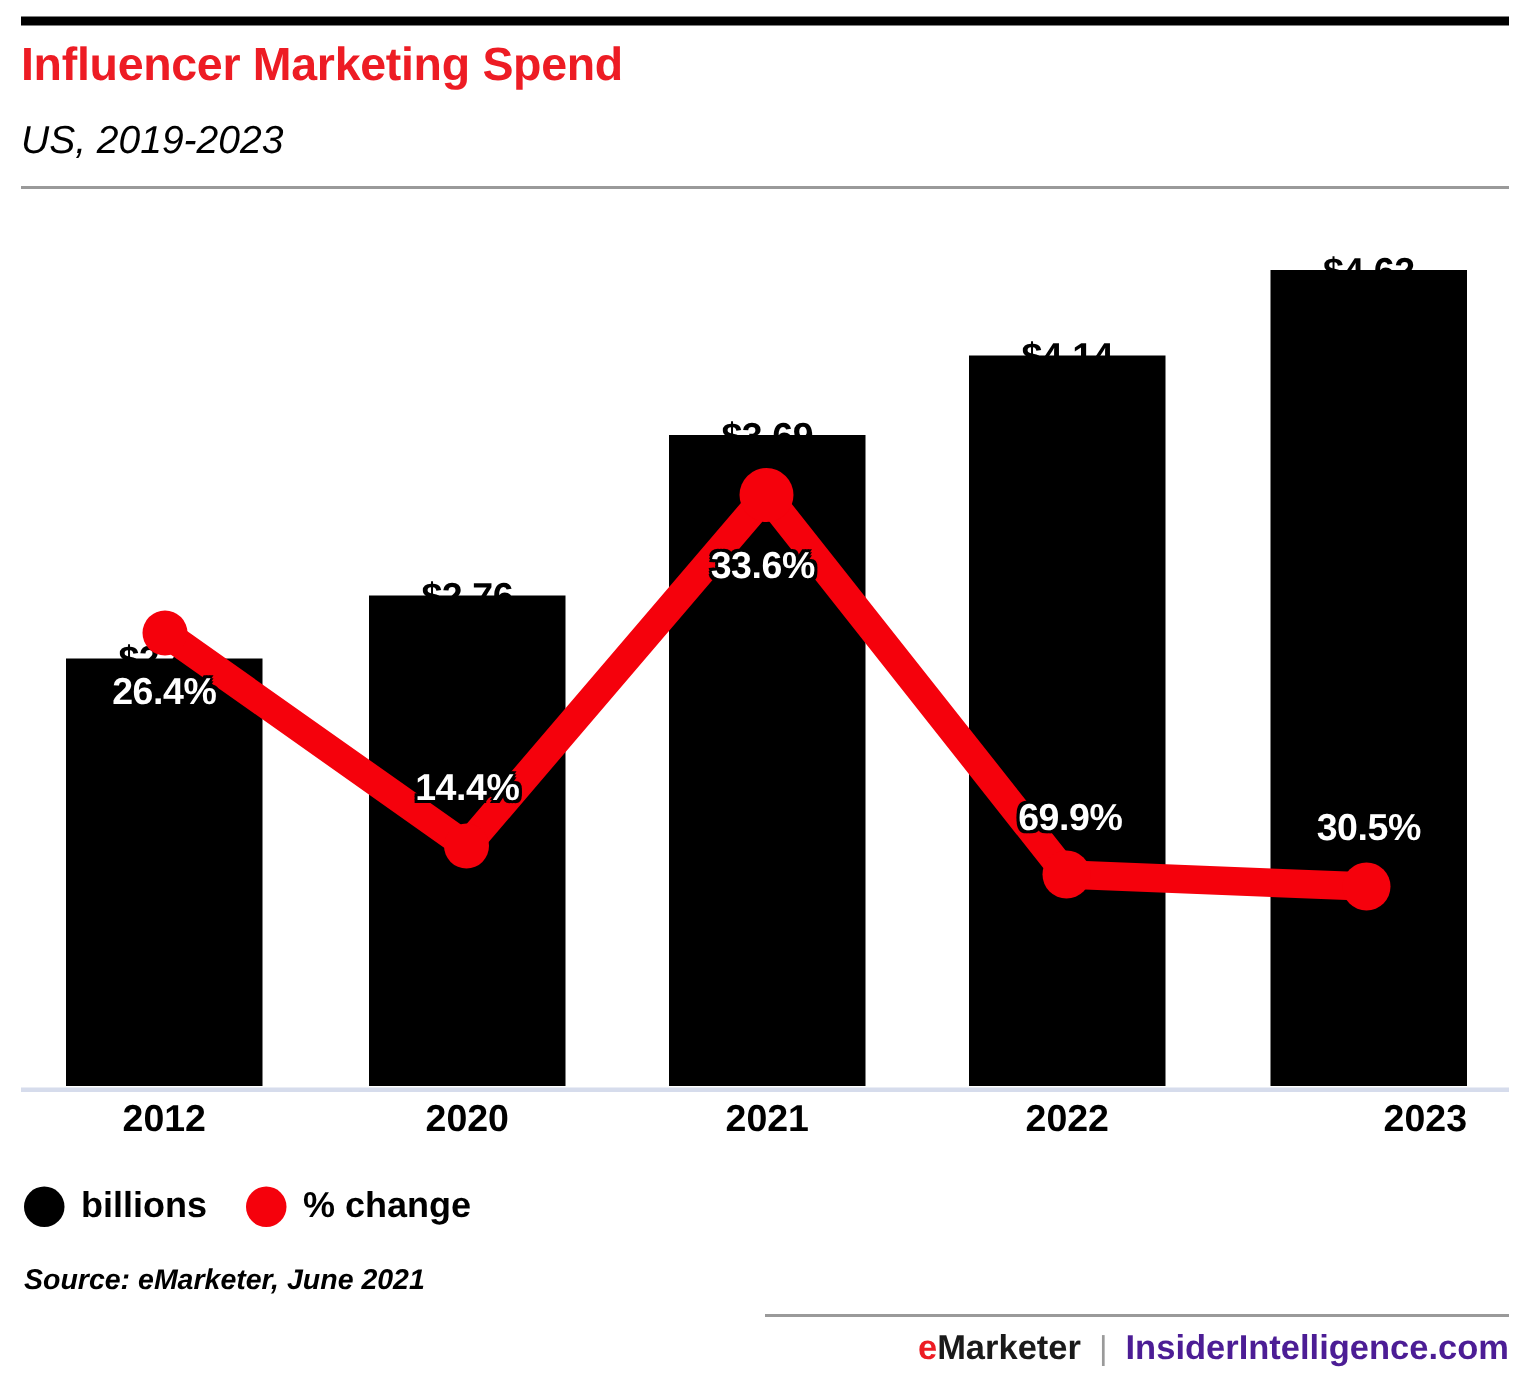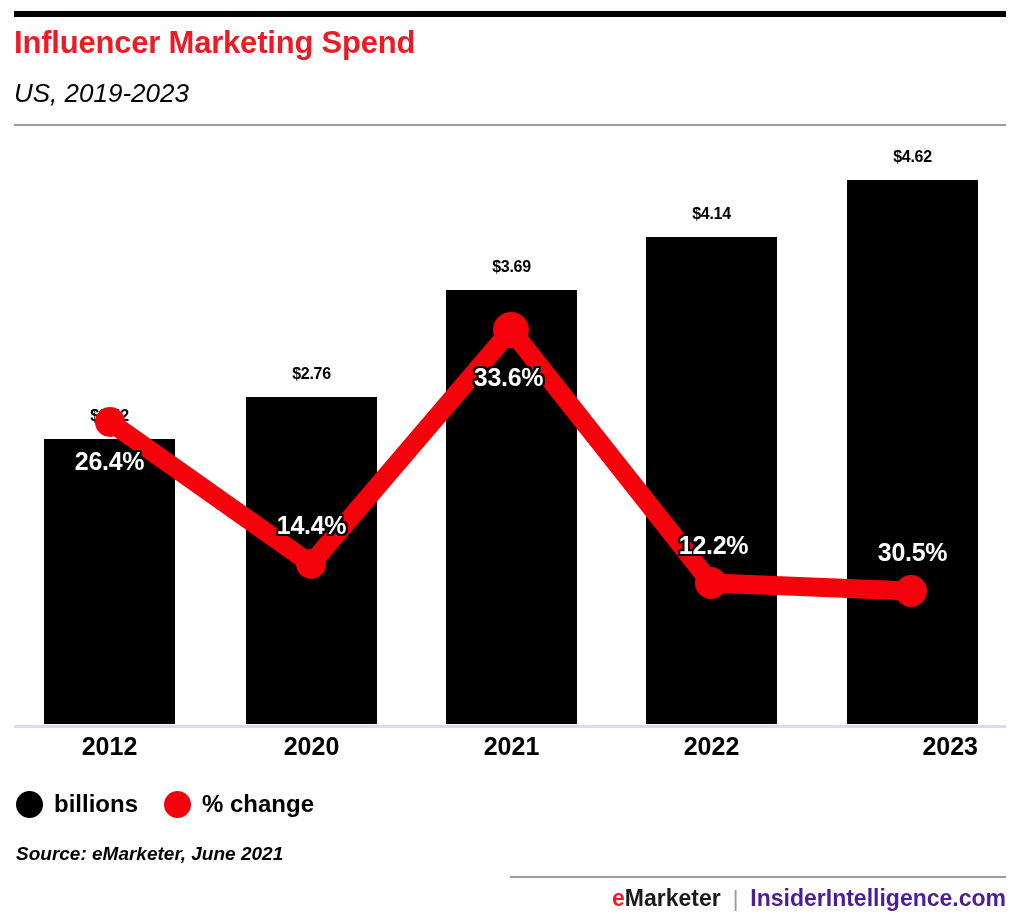--- a/index.html
+++ b/index.html
@@ -63,26 +63,27 @@
     width: 1020px;
     height: 600px;
   }
   .bar {
     position: absolute;
     background: #000000;
     bottom: 6px;
   }
   .bar-value {
     position: absolute;
-    font-size: 16px;
+    font-size: 25px;
     font-weight: bold;
     color: #000000;
     text-align: center;
     letter-spacing: -0.3px;
     white-space: nowrap;
+    margin-top: 19px;
   }
   #axis-line {
     position: absolute;
     left: 14px;
     bottom: 2px;
     width: 992px;
     height: 3px;
     background: #d6dcec;
   }
   #line-svg {
@@ -220,21 +221,21 @@
     <circle cx="110" cy="292" r="15" fill="#F5010C"></circle>
     <circle cx="311" cy="434" r="15" fill="#F5010C"></circle>
     <circle cx="511" cy="200" r="18" fill="#F5010C"></circle>
     <circle cx="711" cy="453" r="16" fill="#F5010C"></circle>
     <circle cx="911" cy="461" r="16" fill="#F5010C"></circle>
   </svg>
 
   <div class="pct-label" style="left:44px;  width:131px; top:317px;">26.4%</div>
   <div class="pct-label" style="left:246px; width:131px; top:381px;">14.4%</div>
   <div class="pct-label" style="left:443px; width:131px; top:233px;">33.6%</div>
-  <div class="pct-label" style="left:648px; width:131px; top:401px;">12.2%</div>
+  <div class="pct-label" style="left:648px; width:131px; top:401px;">69.9%</div>
   <div class="pct-label" style="left:847px; width:131px; top:408px;">30.5%</div>
 
   <div id="axis-line"></div>
 </div>
 
 <div id="x-axis">
   <div class="x-tick" style="left:44px;  width:131px;">2012</div>
   <div class="x-tick" style="left:246px; width:131px;">2020</div>
   <div class="x-tick" style="left:446px; width:131px;">2021</div>
   <div class="x-tick" style="left:646px; width:131px;">2022</div>

